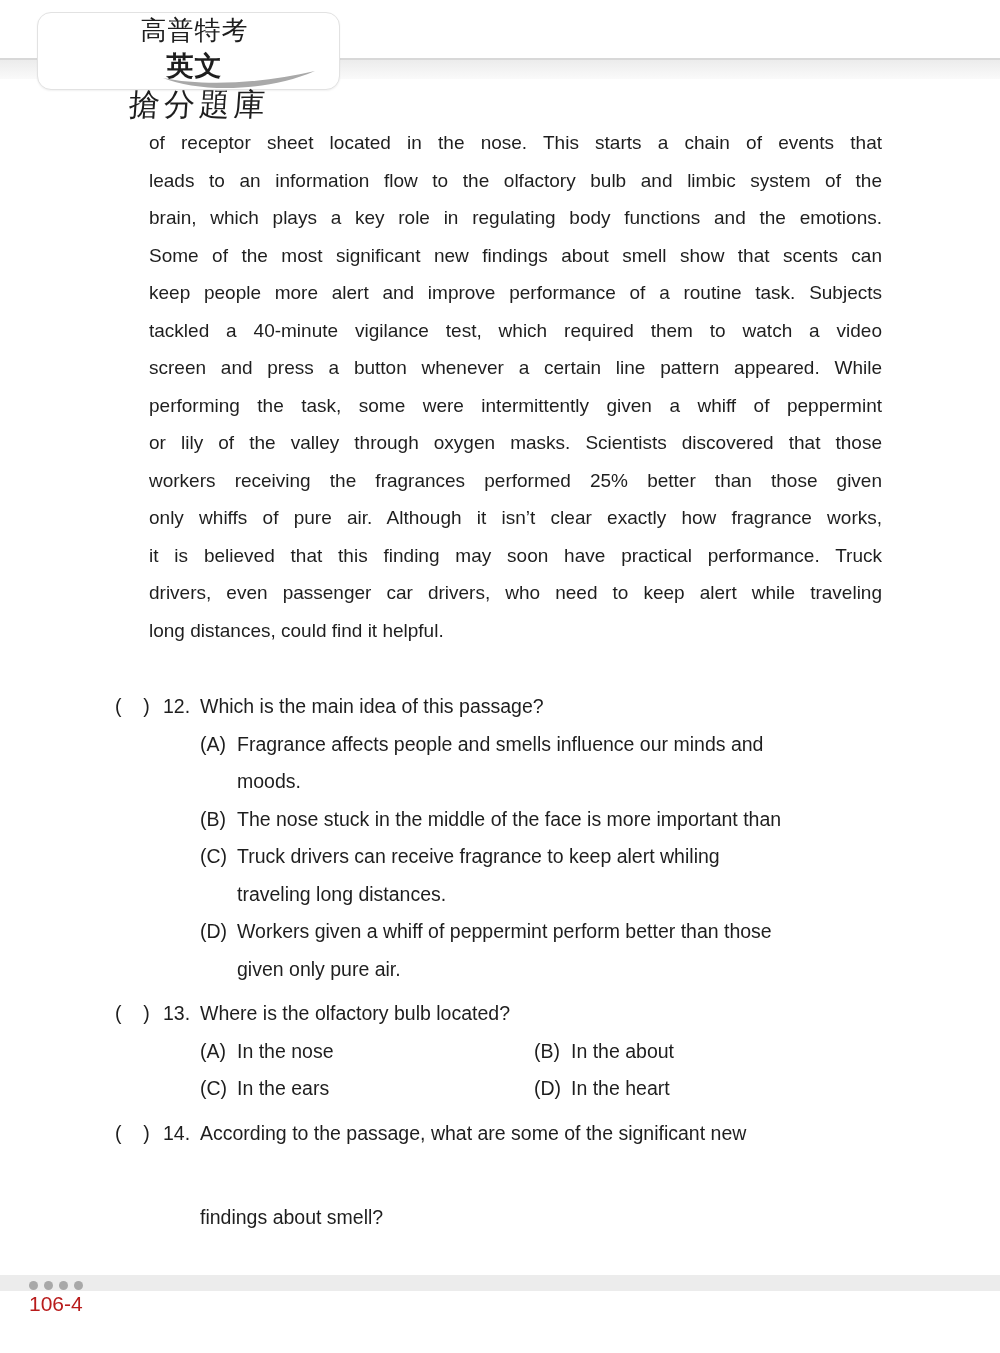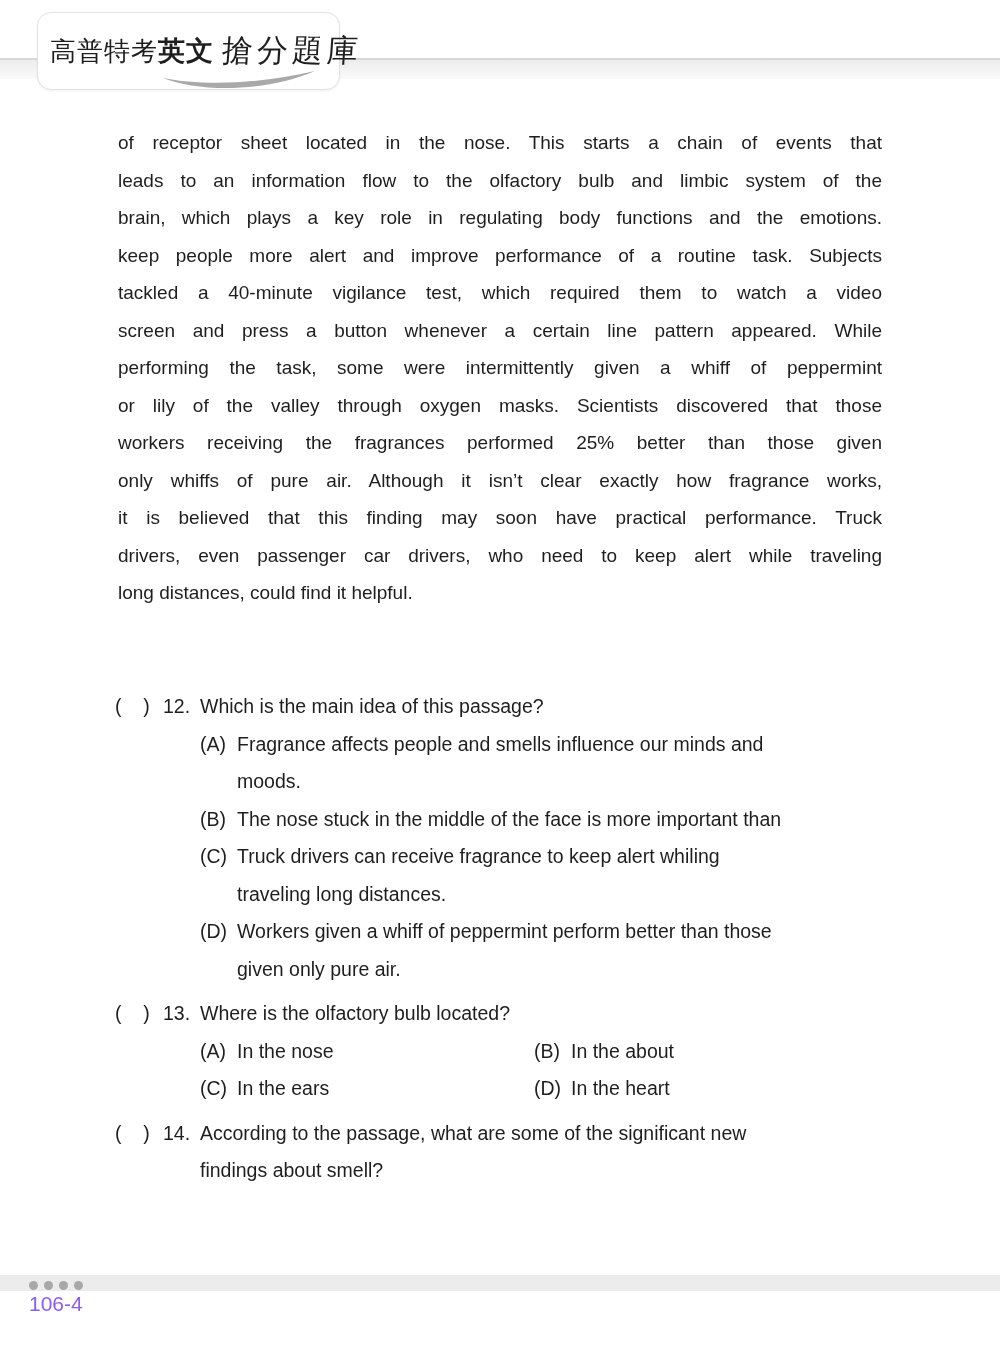--- a/index.html
+++ b/index.html
@@ -12,80 +12,81 @@
   .header-band{
     position:absolute;left:0;top:58px;width:1000px;height:19px;
     background:linear-gradient(to bottom,#ececec,#fafafa);
     border-top:2px solid #d8d8d8;z-index:1;
   }
   .header-tab{
     position:absolute;left:37px;top:12px;width:303px;height:78px;
     background:#ffffff;border:1px solid #e2e2e2;border-radius:14px;
     box-shadow:0 1px 2px rgba(0,0,0,0.06);
     display:flex;align-items:center;box-sizing:border-box;
-    padding-left:12px;z-index:2;
+    padding-left:12px;z-index:2;flex-direction:column;
   }
   .t-reg{font-size:26px;font-weight:500;letter-spacing:1px;white-space:nowrap;}
   .t-bold{font-size:27px;font-weight:700;letter-spacing:1px;white-space:nowrap;}
   .t-script{font-size:31px;font-weight:400;letter-spacing:4px;margin-left:8px;white-space:nowrap;transform:skewX(-4deg);}
   .swoosh{position:absolute;left:160px;top:69px;z-index:3;}
   
   .passage{
     position:absolute;left:118px;top:124px;width:764px;
     font-size:19px;line-height:37.5px;
   }
   .pline{
     text-align:justify;text-align-last:justify;text-justify:inter-word;
-    height:37.5px;overflow:visible;
+    height:37.5px;overflow:visible;margin-left:31px;
   }
   .pline.last{text-align:center;text-align-last:left;}
   .it{}
   
   .questions{
     position:absolute;left:115px;top:688px;width:770px;
     font-size:19.5px;line-height:37.5px;
   }
   .q-block{margin-bottom:7px;}
   .q-head{display:flex;}
   .paren{flex:0 0 48px;width:48px;white-space:pre;}
   .qnum{flex:0 0 37px;width:37px;}
   .qtext{flex:1;white-space:nowrap;}
   .opt-row{display:flex;padding-left:85px;}
   .optlabel{flex:0 0 37px;width:37px;}
   .opttext{white-space:nowrap;}
   .opt-cont{padding-left:122px;white-space:nowrap;}
   .opt-grid-row{display:flex;padding-left:85px;}
   .optcell{width:334px;display:flex;}
   .optcell.second{width:auto;flex:1;}
-  .q-cont{padding-left:85px;white-space:nowrap;}
+  .q-cont{padding-left:85px;white-space:nowrap;margin-top:47px;}
   
   .footer-band{position:absolute;left:0;top:1275px;width:1000px;height:16px;background:#ececec;}
   .dots{position:absolute;left:29px;top:1281px;display:flex;gap:6px;z-index:2;}
   .dot{width:9px;height:9px;border-radius:50%;background:#a8a8a8;}
-  .page-num{position:absolute;left:29px;top:1292px;font-size:21px;color:#8b5cf6;}
+  .page-num{position:absolute;left:29px;top:1292px;font-size:21px;color:#b91c1c;}
 </style>
 </head>
 <body>
 
 <div class="header-band"></div>
 
 <div class="header-tab">
   <span class="t-reg">高普特考</span>
     <span class="t-bold">英文</span>
     <span class="t-script">搶分題庫</span>
 </div>
 
 <svg class="swoosh" width="158" height="26" viewBox="0 0 158 26">
   <path d="M3 9 C 42 17, 100 15, 155 2 C 104 24, 38 23, 3 9 Z" fill="#a9a9a9"></path>
 </svg>
 
 <div class="passage">
   <div class="pline">of receptor sheet located in the nose. This starts a chain of events that</div>
   <div class="pline">leads to an information flow to the olfactory bulb and limbic system of the</div>
   <div class="pline">brain, which plays a key role in regulating body functions and the emotions.</div>
+  <div class="pline">Some of the most significant new findings about smell show that scents can</div>
   <div class="pline"><span>keep people more alert and improve performance of a routine task. </span><span class="it">Subjects</span></div>
   <div class="pline">tackled a 40-minute vigilance test, which required them to watch a video</div>
   <div class="pline">screen and press a button whenever a certain line pattern appeared. While</div>
   <div class="pline">performing the task, some were intermittently given a whiff of peppermint</div>
   <div class="pline">or lily of the valley through oxygen masks. Scientists discovered that those</div>
   <div class="pline">workers receiving the fragrances performed 25% better than those given</div>
   <div class="pline">only whiffs of pure air. Although it isn’t clear exactly how fragrance works,</div>
   <div class="pline">it is believed that this finding may soon have practical performance. Truck</div>
   <div class="pline">drivers, even passenger car drivers, who need to keep alert while traveling</div>
   <div class="pline last">long distances, could find it helpful.</div>

